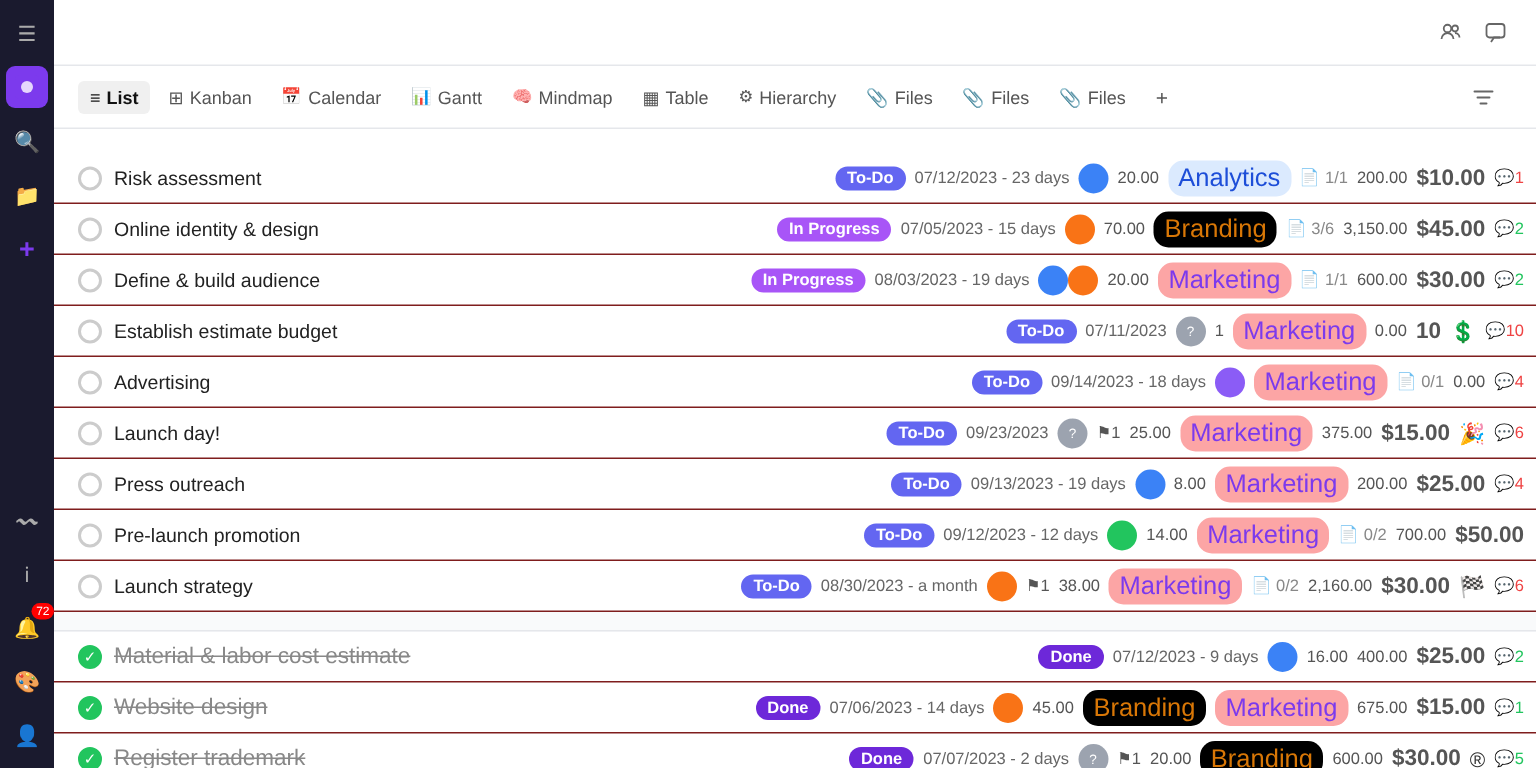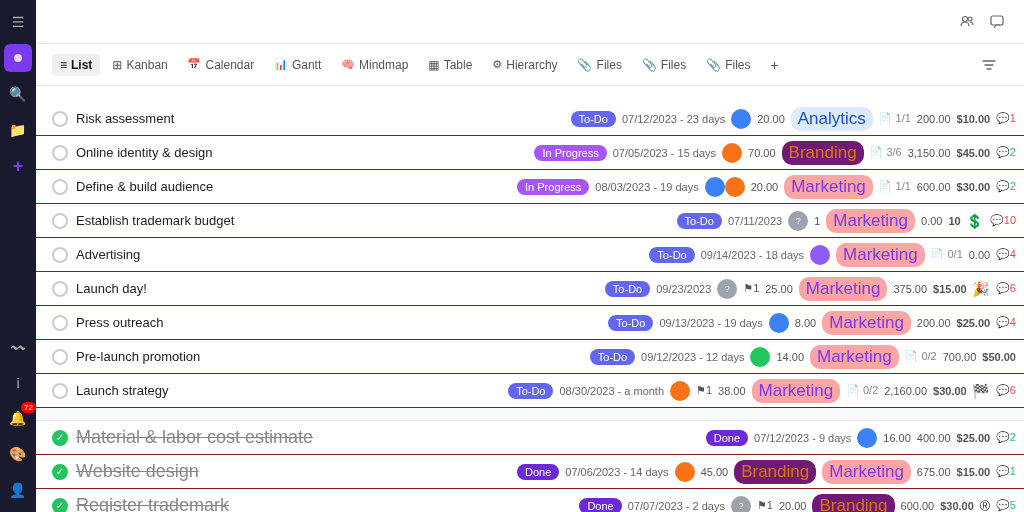--- a/index.html
+++ b/index.html
@@ -30,38 +30,38 @@
 
     
     .task-area { flex: 1; overflow-y: auto; }
     .add-task-row { padding: 8px 16px; color: #999; font-size: 13px; cursor: pointer; }
 
     
     .task-row { display: flex; align-items: center; padding: 0 8px 0 16px; height: 34px; border-bottom: 1px solid #7f1d1d; cursor: pointer; }
     .task-checkbox { width: 16px; height: 16px; border-radius: 50%; border: 2px solid #ccc; margin-right: 8px; flex-shrink: 0; display: flex; align-items: center; justify-content: center; }
     .task-checkbox.done { border-color: #22c55e; background: #22c55e; color: #fff; font-size: 10px; }
     .task-name { flex: 1; font-size: 13px; color: #222; white-space: nowrap; overflow: hidden; text-overflow: ellipsis; }
-    .task-done-name { flex: 1; font-size: 18px; color: #888; text-decoration: line-through; white-space: nowrap; overflow: hidden; text-overflow: ellipsis; }
+    .task-done-name { flex: 1; font-size: 15px; color: #888; text-decoration: line-through; white-space: nowrap; overflow: hidden; text-overflow: ellipsis; }
     .task-meta { display: flex; align-items: center; gap: 6px; flex-shrink: 0; }
 
     
-    .badge { padding: 2px 8px; border-radius: 10px; font-size: 11px; font-weight: 400; white-space: nowrap; }
+    .badge { padding: 2px 8px; border-radius: 10px; font-size: 11px; font-weight: 700; white-space: nowrap; }
     .badge-todo { background: #6366f1; color: #fff; }
     .badge-inprogress { background: #a855f7; color: #fff; }
     .badge-done { background: #6d28d9; color: #fff; }
 
     
     .tag { padding: 2px 7px; border-radius: 10px; font-size: 17px; font-weight: 500; }
     .tag-analytics { background: #dbeafe; color: #1d4ed8; }
-    .tag-branding { background: #701a75; color: #d97706; }
+    .tag-branding { background: #000000; color: #d97706; }
     .tag-marketing { background: #fca5a5; color: #7c3aed; }
 
     .date-text { font-size: 11px; color: #666; white-space: nowrap; }
     .num-text { font-size: 11px; color: #555; white-space: nowrap; }
-    .money-text { font-size: 11px; color: #555; white-space: nowrap; }
+    .money-text { font-size: 15px; color: #555; white-space: nowrap; }
 
     .avatar { width: 20px; height: 20px; border-radius: 50%; background: #f97316; display: flex; align-items: center; justify-content: center; font-size: 9px; color: #fff; flex-shrink: 0; }
 
     .doc-info { font-size: 11px; color: #888; white-space: nowrap; }
 
     .comment-badge { font-size: 11px; color: #ef4444; display: flex; align-items: center; gap: 2px; }
     .comment-badge.green { color: #22c55e; }
 
     
     .section-header { padding: 6px 16px; background: #f9fafb; font-size: 12px; font-weight: 600; color: #6366f1; border-bottom: 1px solid #e5e7eb; }
@@ -231,21 +231,21 @@
             <span class="num-text">20.00</span>
             <span class="tag tag-marketing">Marketing</span>
             <span class="doc-info">📄 1/1</span>
             <span class="num-text">600.00</span>
             <span class="money-text" style="font-weight: 600;">$30.00</span>
             <span class="comment-badge green">💬2</span>
           </div>
         </div>
         <div class="task-row">
           <div class="task-checkbox"></div>
-          <span class="task-name">Establish trademark budget</span>
+          <span class="task-name">Establish estimate budget</span>
           <div class="task-meta">
             <span class="badge badge-todo">To-Do</span>
             <span class="date-text">07/11/2023</span>
             <div class="avatar" style="background: rgb(156, 163, 175);">?</div>
             <span class="num-text">1</span>
             <span class="tag tag-marketing">Marketing</span>
             <span class="num-text">0.00</span>
             <span class="money-text" style="font-weight: 600;">10</span>
             <span class="emoji">💲</span>
             <span class="comment-badge">💬10</span>

